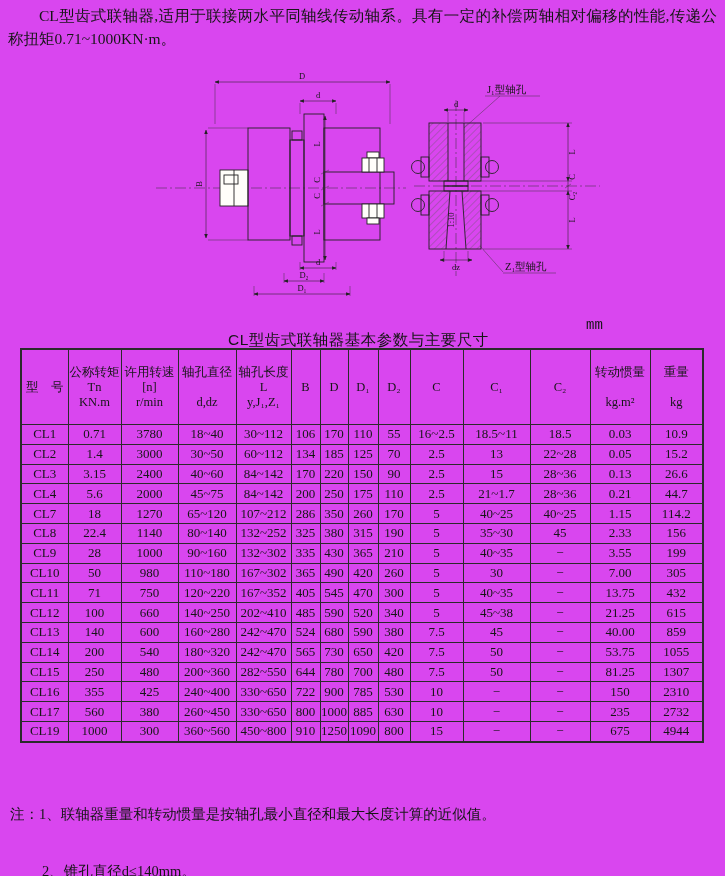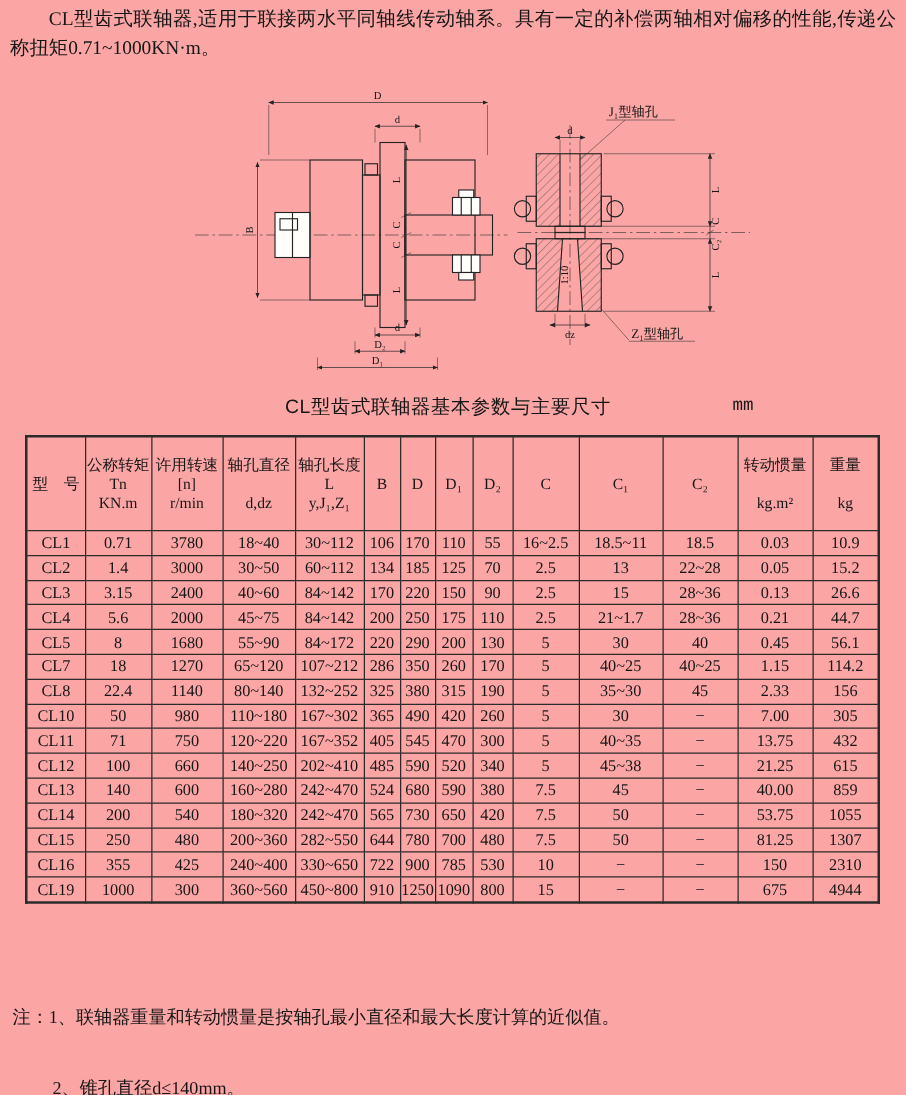--- a/index.html
+++ b/index.html
@@ -1,28 +1,28 @@
 <!DOCTYPE html>
 <html><head>
 <meta charset="utf-8">
 <style>
   html,body{margin:0;padding:0;}
   body{background:#fffefa;}
-  .page{position:relative;width:725px;height:876px;background:#fca5a5;color:#161616;
+  .page{position:relative;width:725px;height:876px;background:#d946ef;color:#161616;
         font-family:"Liberation Serif","DejaVu Serif",serif;overflow:hidden;}
   .intro{position:absolute;left:8px;top:4px;width:709px;font-size:15.5px;line-height:23px;
          text-indent:2em;text-align:justify;margin:0;}
   .diagram{position:absolute;left:148px;top:68px;width:470px;height:238px;}
   .diagram .ln{stroke:#222;stroke-width:0.9;fill:none;}
   .diagram .cl{stroke:#333;stroke-width:0.5;stroke-dasharray:11 3 2 3;fill:none;}
   .diagram .dim{stroke:#222;stroke-width:0.55;fill:none;}
   .diagram .ext{stroke:#333;stroke-width:0.45;fill:none;}
   .diagram text{font-family:"Liberation Serif","DejaVu Serif",serif;font-size:8.5px;fill:#161616;}
   .diagram text.big{font-size:10.5px;}
-  .table-title{position:absolute;left:228px;top:315px;font-family:"Liberation Sans","DejaVu Sans",sans-serif;
+  .table-title{position:absolute;left:228px;top:330px;font-family:"Liberation Sans","DejaVu Sans",sans-serif;
          font-size:15.5px;letter-spacing:0.5px;}
   .table-unit{position:absolute;left:586px;top:317px;font-family:Liberation Mono, monospace;
          font-size:14px;}
   .param-table{position:absolute;left:20px;top:348px;width:682px;border-collapse:collapse;
          table-layout:fixed;border:2px solid #2b2b2b;}
   .param-table th,.param-table td{border:1px solid #2b2b2b;text-align:center;vertical-align:middle;
          padding:0;overflow:hidden;white-space:nowrap;}
   .param-table th{height:74px;font-weight:normal;font-size:12.5px;margin-left:22px;}
   .param-table th div{height:15px;line-height:15px;}
   .param-table td{height:18.8px;font-size:13px;}
@@ -321,36 +321,20 @@
           <td>250</td>
           <td>175</td>
           <td>110</td>
           <td>2.5</td>
           <td>21~1.7</td>
           <td>28~36</td>
           <td>0.21</td>
           <td>44.7</td>
         </tr>
         <tr>
-          <td>CL5</td>
-          <td>8</td>
-          <td>1680</td>
-          <td>55~90</td>
-          <td>84~172</td>
-          <td>220</td>
-          <td>290</td>
-          <td>200</td>
-          <td>130</td>
-          <td>5</td>
-          <td>30</td>
-          <td>40</td>
-          <td>0.45</td>
-          <td>56.1</td>
-        </tr>
-        <tr>
           <td>CL7</td>
           <td>18</td>
           <td>1270</td>
           <td>65~120</td>
           <td>107~212</td>
           <td>286</td>
           <td>350</td>
           <td>260</td>
           <td>170</td>
           <td>5</td>
@@ -369,20 +353,36 @@
           <td>380</td>
           <td>315</td>
           <td>190</td>
           <td>5</td>
           <td>35~30</td>
           <td>45</td>
           <td>2.33</td>
           <td>156</td>
         </tr>
         <tr>
+          <td>CL9</td>
+          <td>28</td>
+          <td>1000</td>
+          <td>90~160</td>
+          <td>132~302</td>
+          <td>335</td>
+          <td>430</td>
+          <td>365</td>
+          <td>210</td>
+          <td>5</td>
+          <td>40~35</td>
+          <td>−</td>
+          <td>3.55</td>
+          <td>199</td>
+        </tr>
+        <tr>
           <td>CL10</td>
           <td>50</td>
           <td>980</td>
           <td>110~180</td>
           <td>167~302</td>
           <td>365</td>
           <td>490</td>
           <td>420</td>
           <td>260</td>
           <td>5</td>
@@ -481,20 +481,36 @@
           <td>900</td>
           <td>785</td>
           <td>530</td>
           <td>10</td>
           <td>−</td>
           <td>−</td>
           <td>150</td>
           <td>2310</td>
         </tr>
         <tr>
+          <td>CL17</td>
+          <td>560</td>
+          <td>380</td>
+          <td>260~450</td>
+          <td>330~650</td>
+          <td>800</td>
+          <td>1000</td>
+          <td>885</td>
+          <td>630</td>
+          <td>10</td>
+          <td>−</td>
+          <td>−</td>
+          <td>235</td>
+          <td>2732</td>
+        </tr>
+        <tr>
           <td>CL19</td>
           <td>1000</td>
           <td>300</td>
           <td>360~560</td>
           <td>450~800</td>
           <td>910</td>
           <td>1250</td>
           <td>1090</td>
           <td>800</td>
           <td>15</td>

